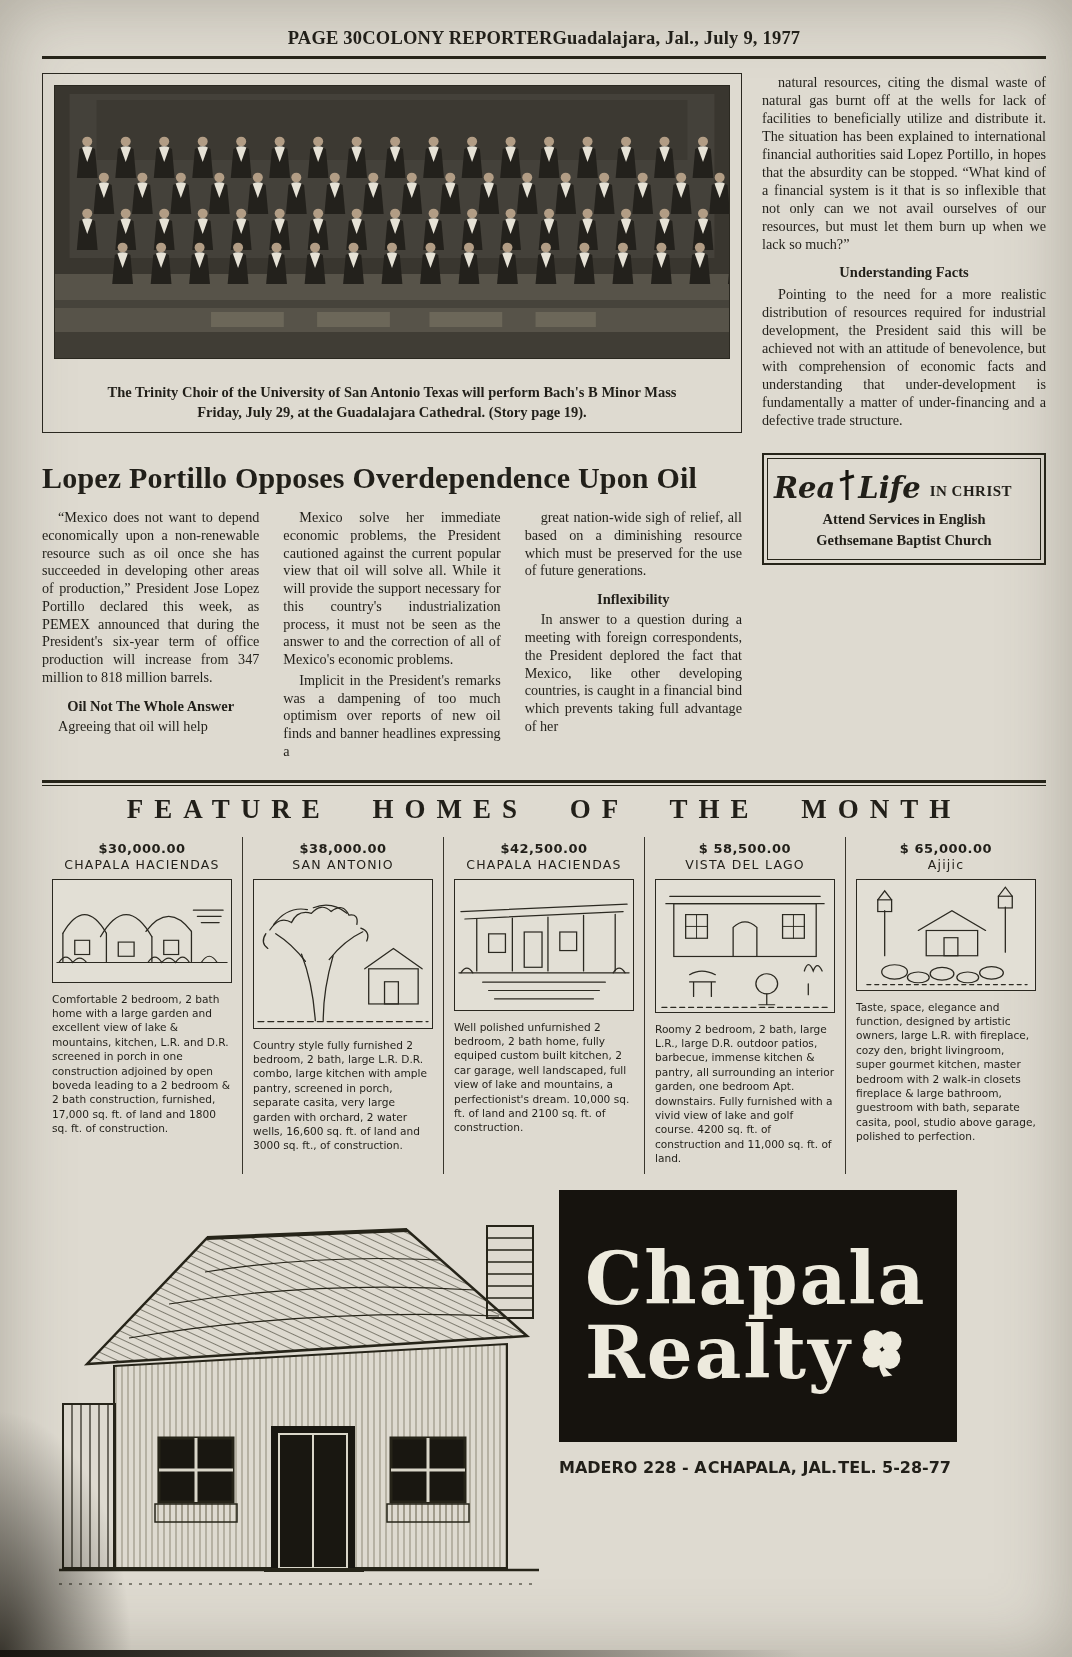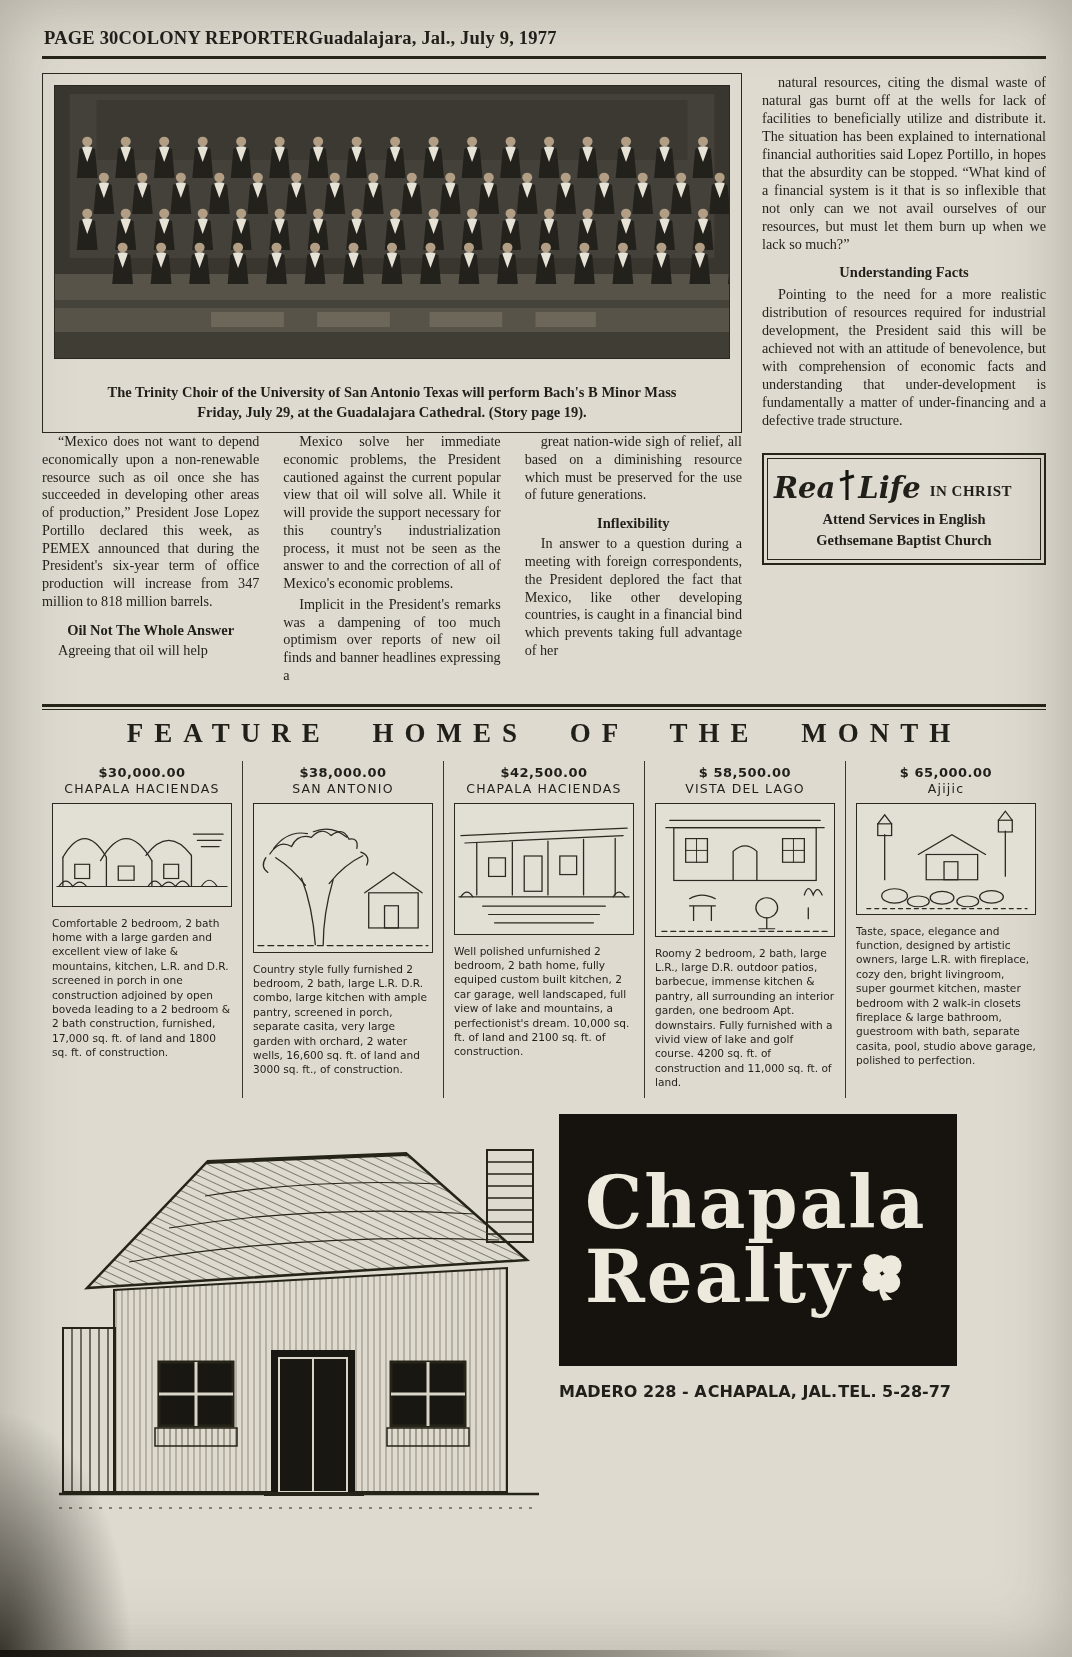--- a/index.html
+++ b/index.html
@@ -5,21 +5,21 @@
   * { margin:0; padding:0; box-sizing:border-box; }
   html,body { background:#6e6a62; }
   .page {
     position:relative; width:1072px; height:1657px; margin:0 auto;
     background:#dedad0; color:#211f19; overflow:hidden;
     font-family:"Liberation Serif","DejaVu Serif",serif;
     padding:22px 26px 0 42px;
     box-shadow: inset 0 0 70px rgba(80,75,60,.35);
   }
   
-  .hdr { display:flex; justify-content:flex-start; align-items:baseline;
+  .hdr { display:flex; justify-content:center; align-items:baseline;
          font-weight:bold; font-size:18.5px; padding:6px 2px 7px; letter-spacing:.2px; }
   .hdr-rule { border-top:3px solid #262419; margin-bottom:14px; }
   
   .top { display:flex; gap:20px; }
   .main-left { width:700px; flex:none; }
   .side-col { flex:1; font-size:14.2px; line-height:1.27; text-align:justify; }
   .side-col p { text-indent:16px; margin-bottom:3px; }
   .subhead { text-align:center; font-weight:bold; margin:10px 0 8px; text-indent:0 !important; font-size:14.5px; }
   
   .photo-box { border:1px solid #2a2820; padding:11px 11px 4px; }
@@ -133,20 +133,21 @@
             </g>
             <use href="#rw" x="22" y="50"></use>
             <use href="#rw" x="38" y="86"></use>
             <use href="#rw" x="22" y="122"></use>
             <use href="#rw" x="56" y="156"></use>
           </svg>
         </div>
         <div class="caption">The Trinity Choir of the University of San Antonio Texas will perform Bach's B Minor Mass Friday, July 29, at the Guadalajara Cathedral. (Story page 19).</div>
       </div>
 
+      <h1 class="headline">Lopez Portillo Opposes Overdependence Upon Oil</h1>
       <div class="cols">
         <div class="col">
           <p>“Mexico does not want to depend economically upon a non-renewable resource such as oil once she has succeeded in developing other areas of production,” President Jose Lopez Portillo declared this week, as PEMEX announced that during the President's six-year term of office production will increase from 347 million to 818 million barrels.</p>
           <p class="subhead">Oil Not The Whole Answer</p>
           <p>Agreeing that oil will help</p>
         </div>
         <div class="col">
           <p>Mexico solve her immediate economic problems, the President cautioned against the current popular view that oil will solve all. While it will provide the support necessary for this country's industrialization process, it must not be seen as the answer to and the correction of all of Mexico's economic problems.</p>
           <p>Implicit in the President's remarks was a dampening of too much optimism over reports of new oil finds and banner headlines expressing a</p>
         </div>

